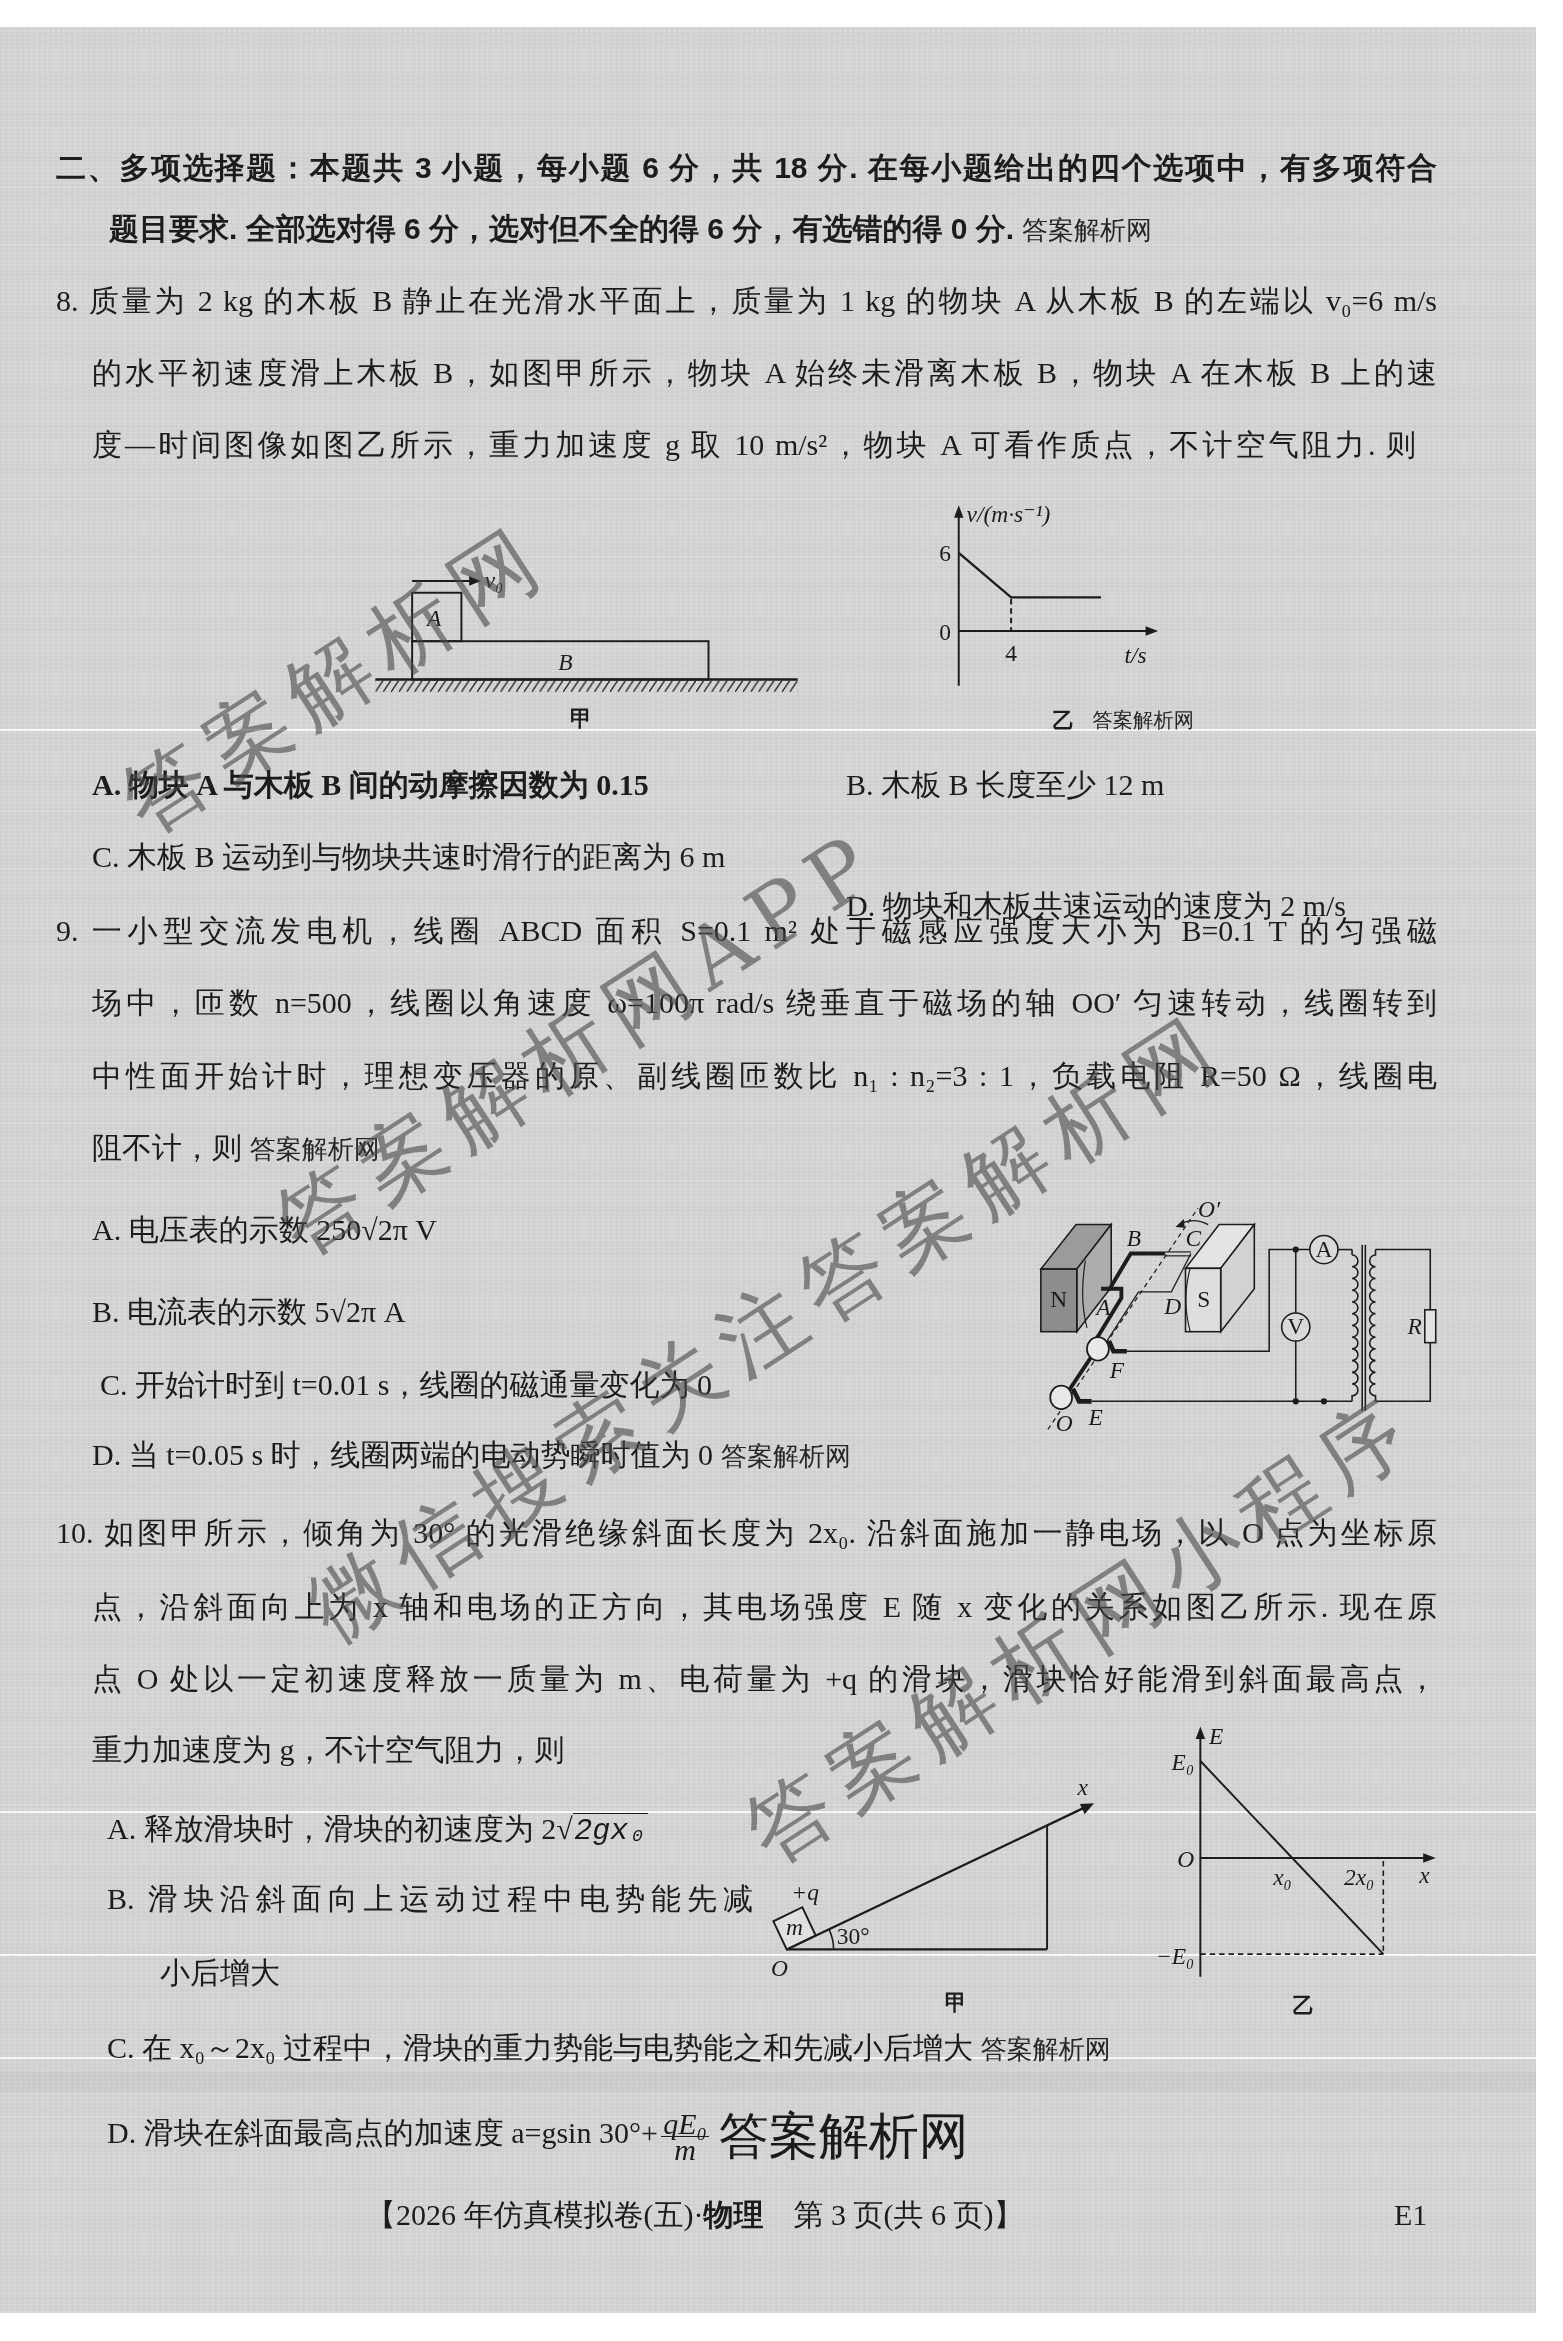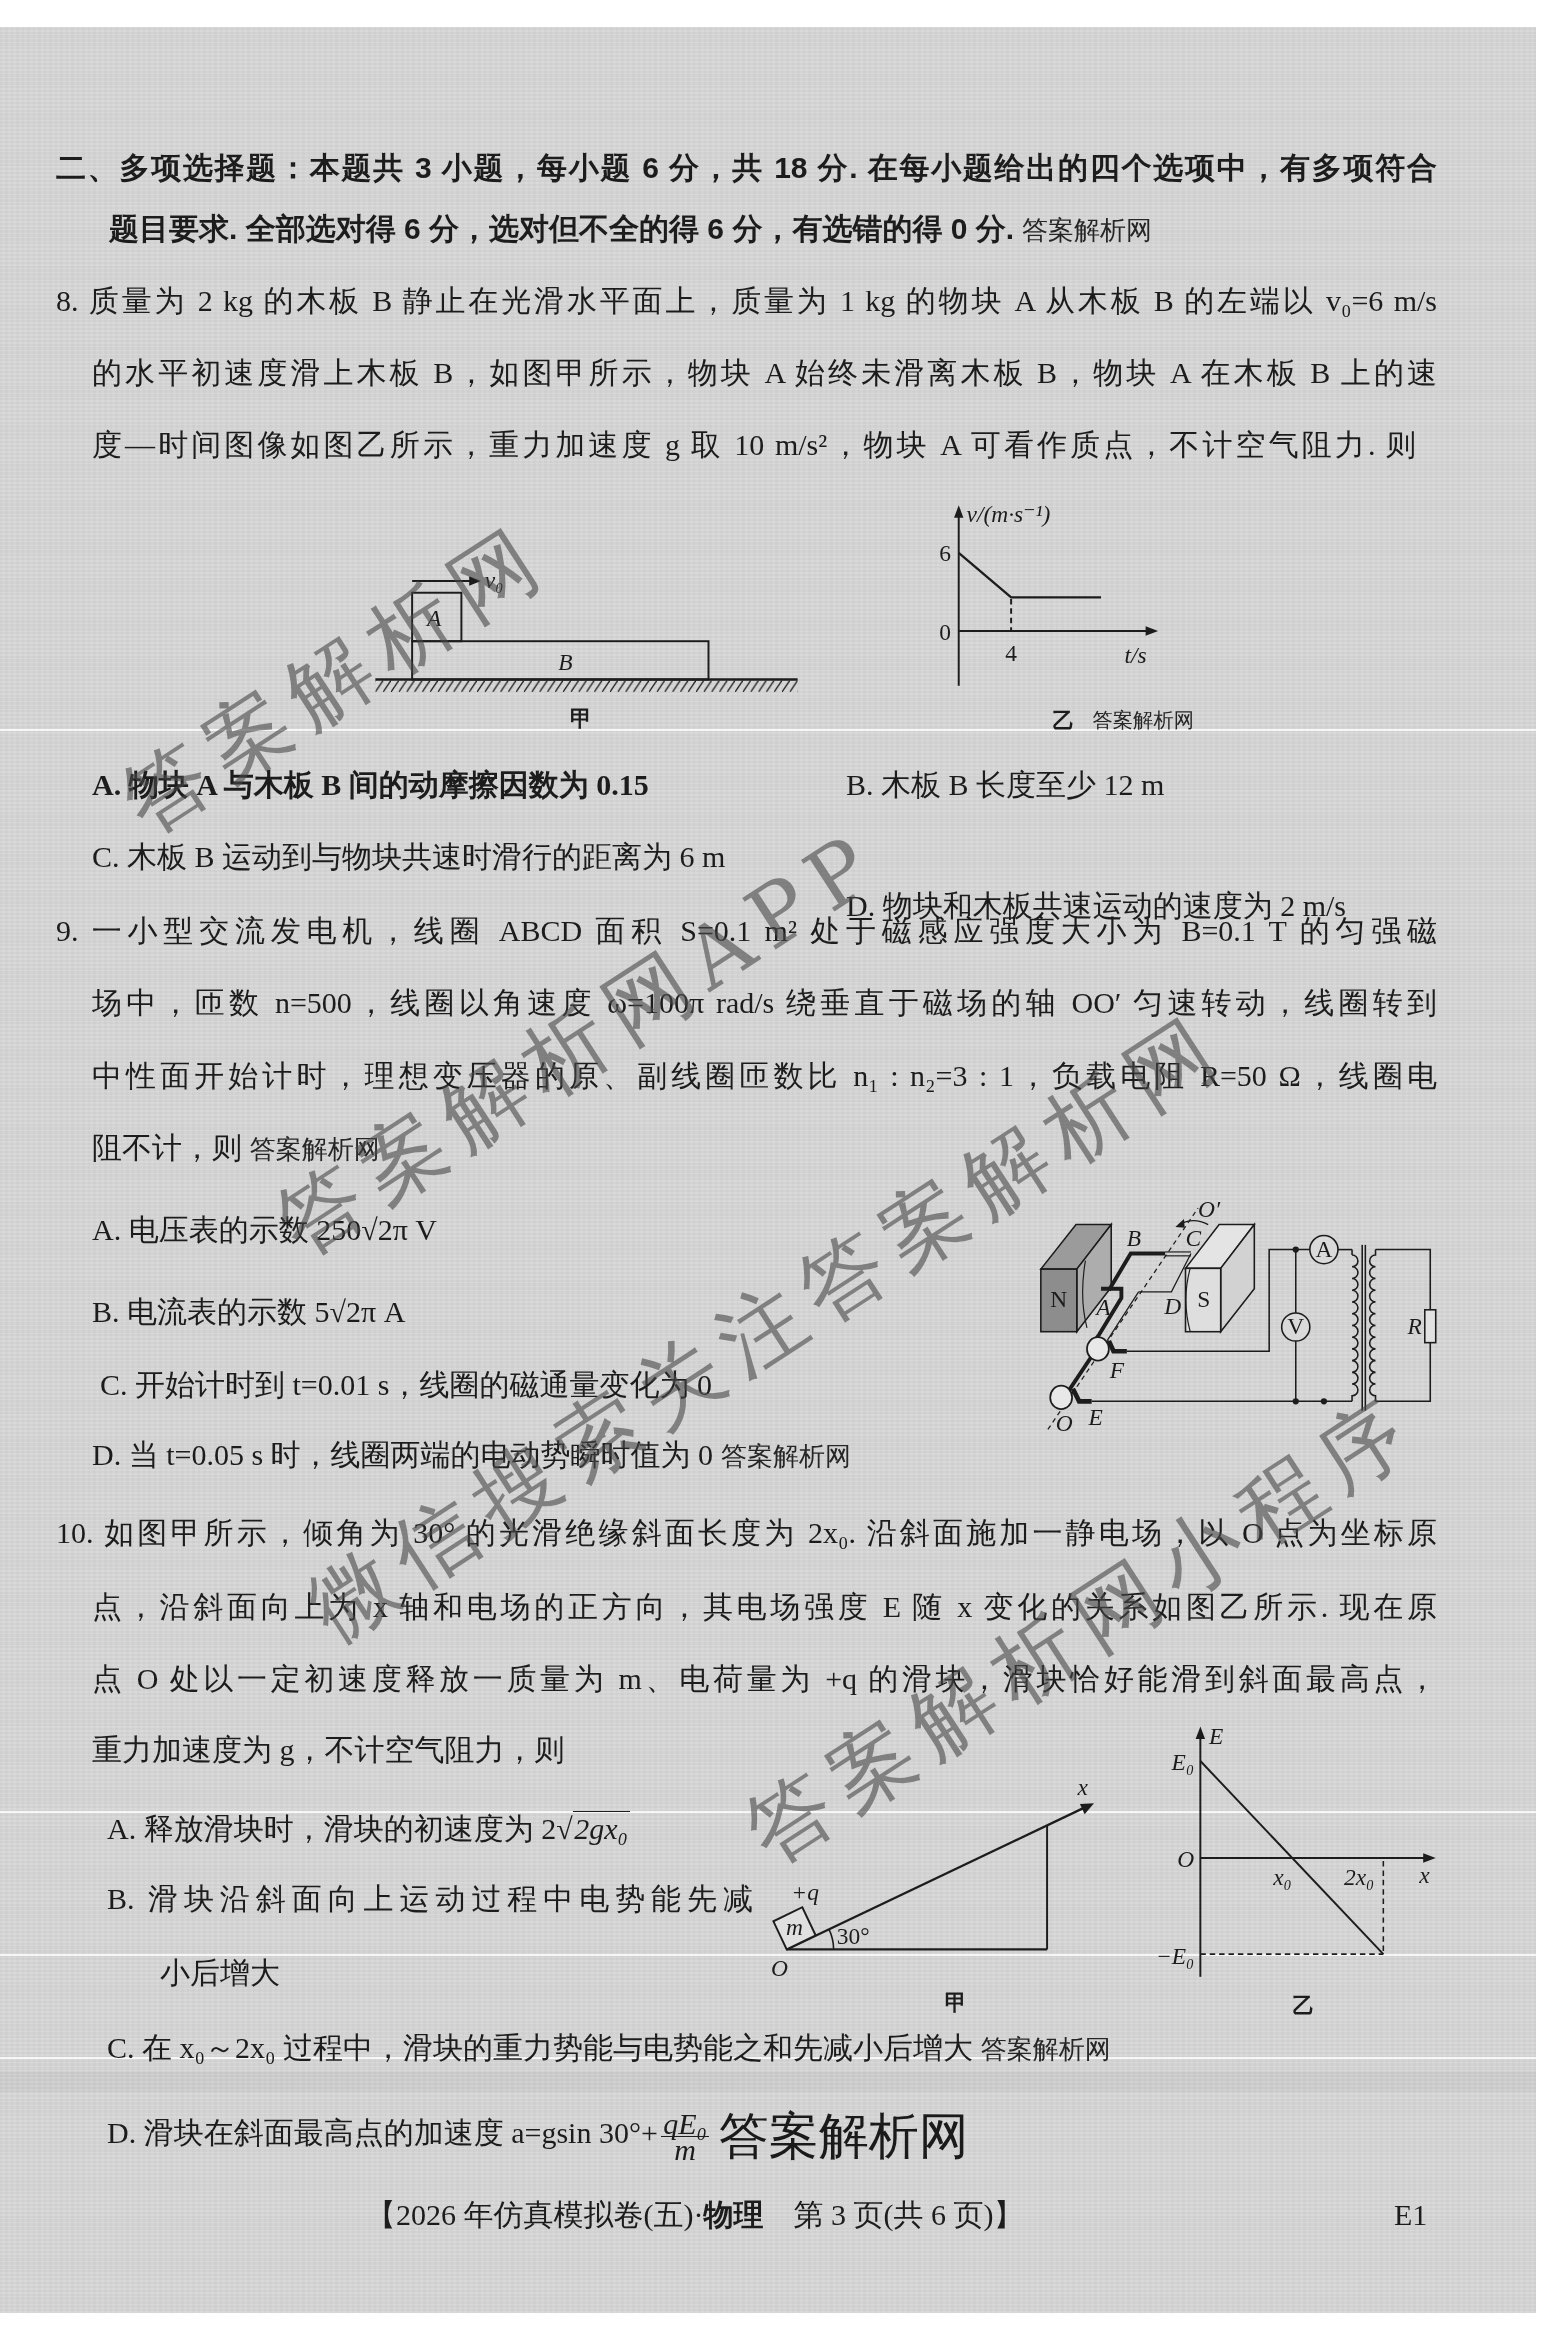--- a/index.html
+++ b/index.html
@@ -9,21 +9,21 @@
           repeating-linear-gradient(0deg, rgba(255,255,255,0.05) 0px, rgba(255,255,255,0.05) 1.6px, rgba(0,0,0,0.02) 1.6px, rgba(0,0,0,0.02) 3.9px),
           repeating-linear-gradient(90deg, rgba(0,0,0,0.015) 0px, rgba(0,0,0,0.015) 2.3px, rgba(255,255,255,0.03) 2.3px, rgba(255,255,255,0.03) 5.5px);}
   .band{position:absolute;left:0;width:1536px;height:2.3px;background:rgba(255,255,255,0.8);}
   .band.soft{height:20.3px;background:rgba(0,0,0,0.035);}
   .ln{position:absolute;height:39px;line-height:39px;font-size:30px;
       font-family:"Liberation Serif","DejaVu Serif",serif;color:#1c1c1c;white-space:nowrap;}
   .jf{text-align:justify;text-align-last:justify;}
   .hd{font-family:"Liberation Sans","DejaVu Sans",sans-serif;font-weight:bold;}
   .sfx{font-family:"DejaVu Sans","Liberation Sans",sans-serif;font-weight:normal;font-size:26px;color:#262626;margin-left:7.8px;}
   .sfx-big{font-family:"DejaVu Sans","Liberation Sans",sans-serif;font-weight:normal;font-size:50px;color:#1a1a1a;margin-left:9.4px;vertical-align:middle;}
-  .radicand{border-top:1.6px solid #1c1c1c;padding:0 1.6px;font-style:italic;}
+  .radicand{border-top:1.6px solid #1c1c1c;padding:0 1.6px;font-style:italic;font-family:Liberation Mono, monospace;}
   .frac{display:inline-block;vertical-align:middle;text-align:center;font-size:30px;line-height:25px;font-style:italic;margin-left:3.1px;}
   .frac .num{display:block;border-bottom:1.6px solid #1c1c1c;padding:0 2.3px;}
   .frac .den{display:block;}
   .bold{font-weight:bold;}
   .wm{position:absolute;font-family:"DejaVu Serif","Liberation Serif",serif;font-size:84px;line-height:84px;
       letter-spacing:13.3px;color:rgba(72,72,72,0.6);transform-origin:0 50%;transform:rotate(-33deg);
       white-space:nowrap;font-weight:normal;pointer-events:none;}
   svg.fig{position:absolute;left:0;top:0;width:1564px;height:2342px;}
   .st{stroke:#1c1c1c;fill:none;}
   .it{font-family:"Liberation Serif","DejaVu Serif",serif;font-style:italic;font-size:30px;fill:#1c1c1c;}

